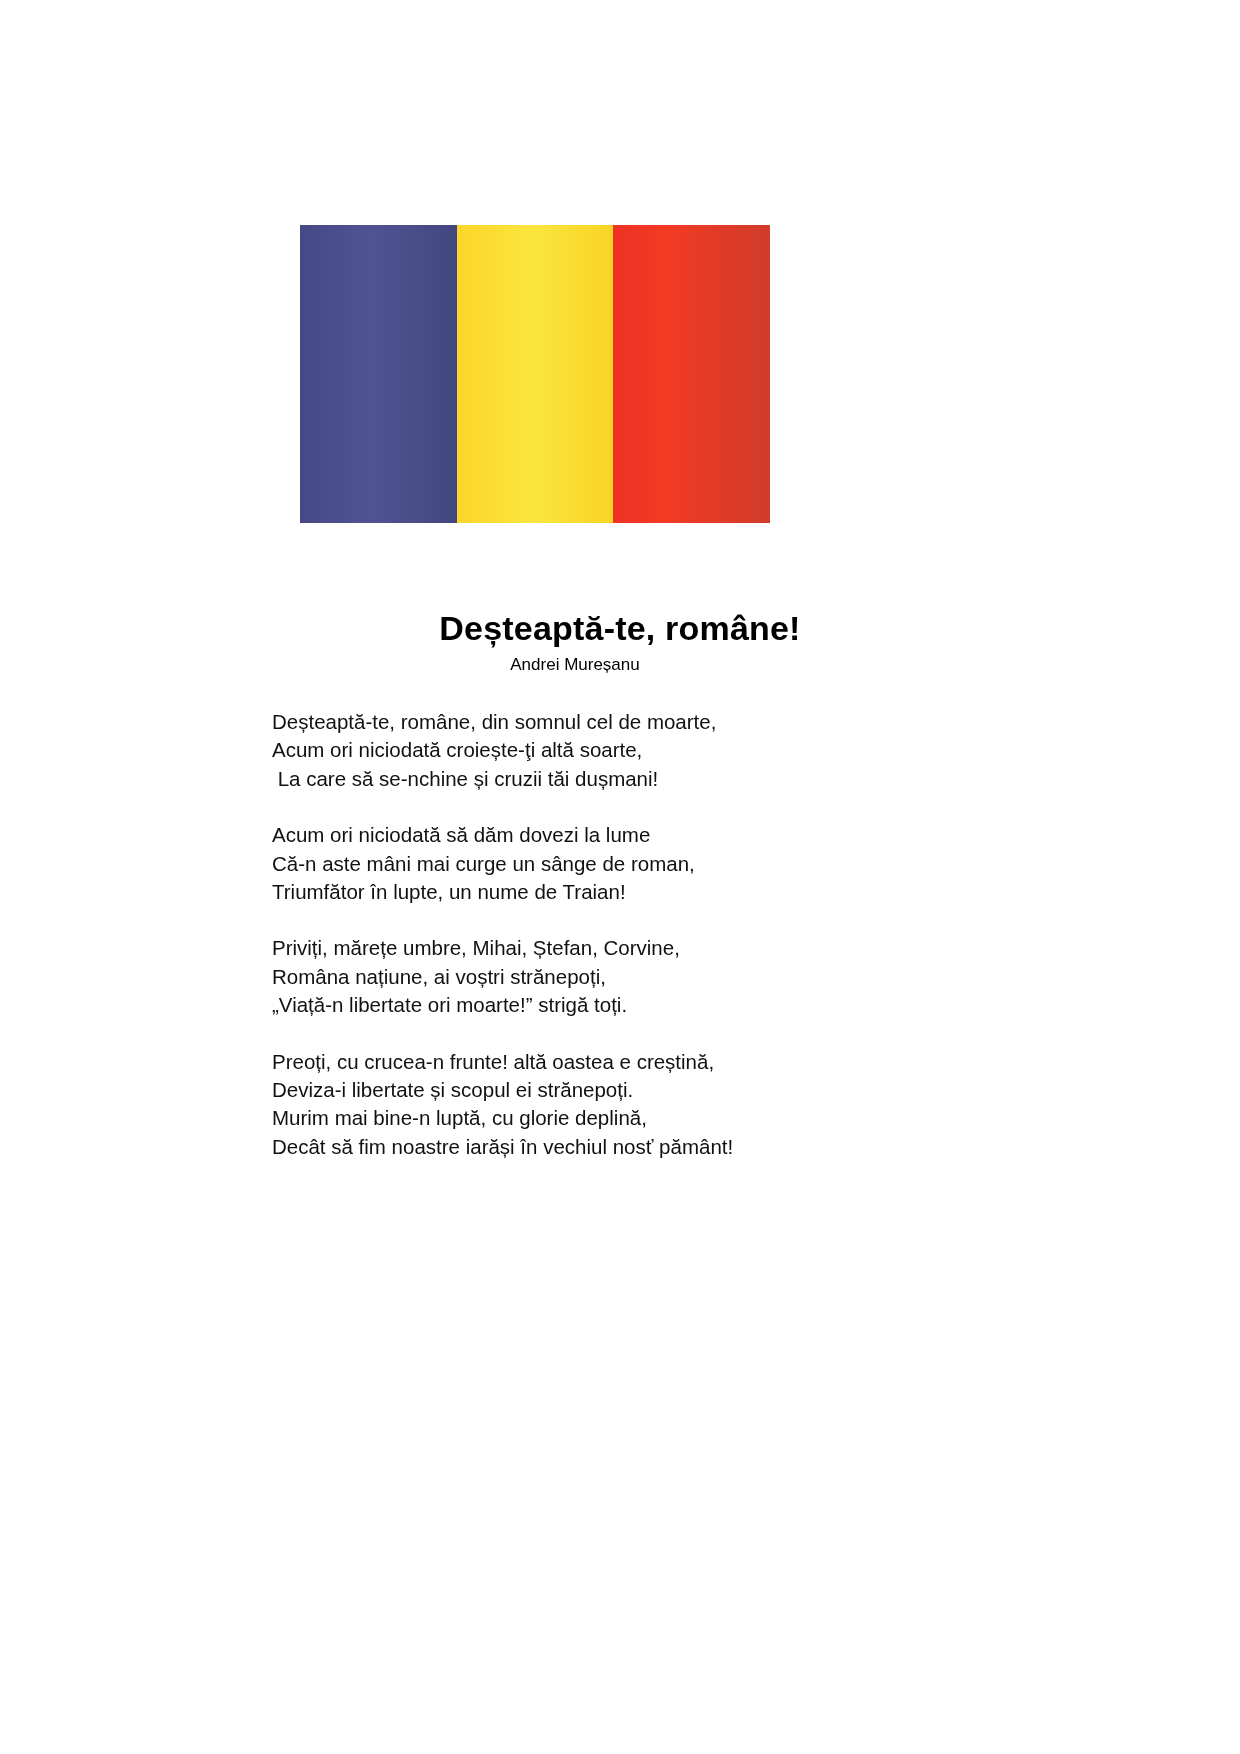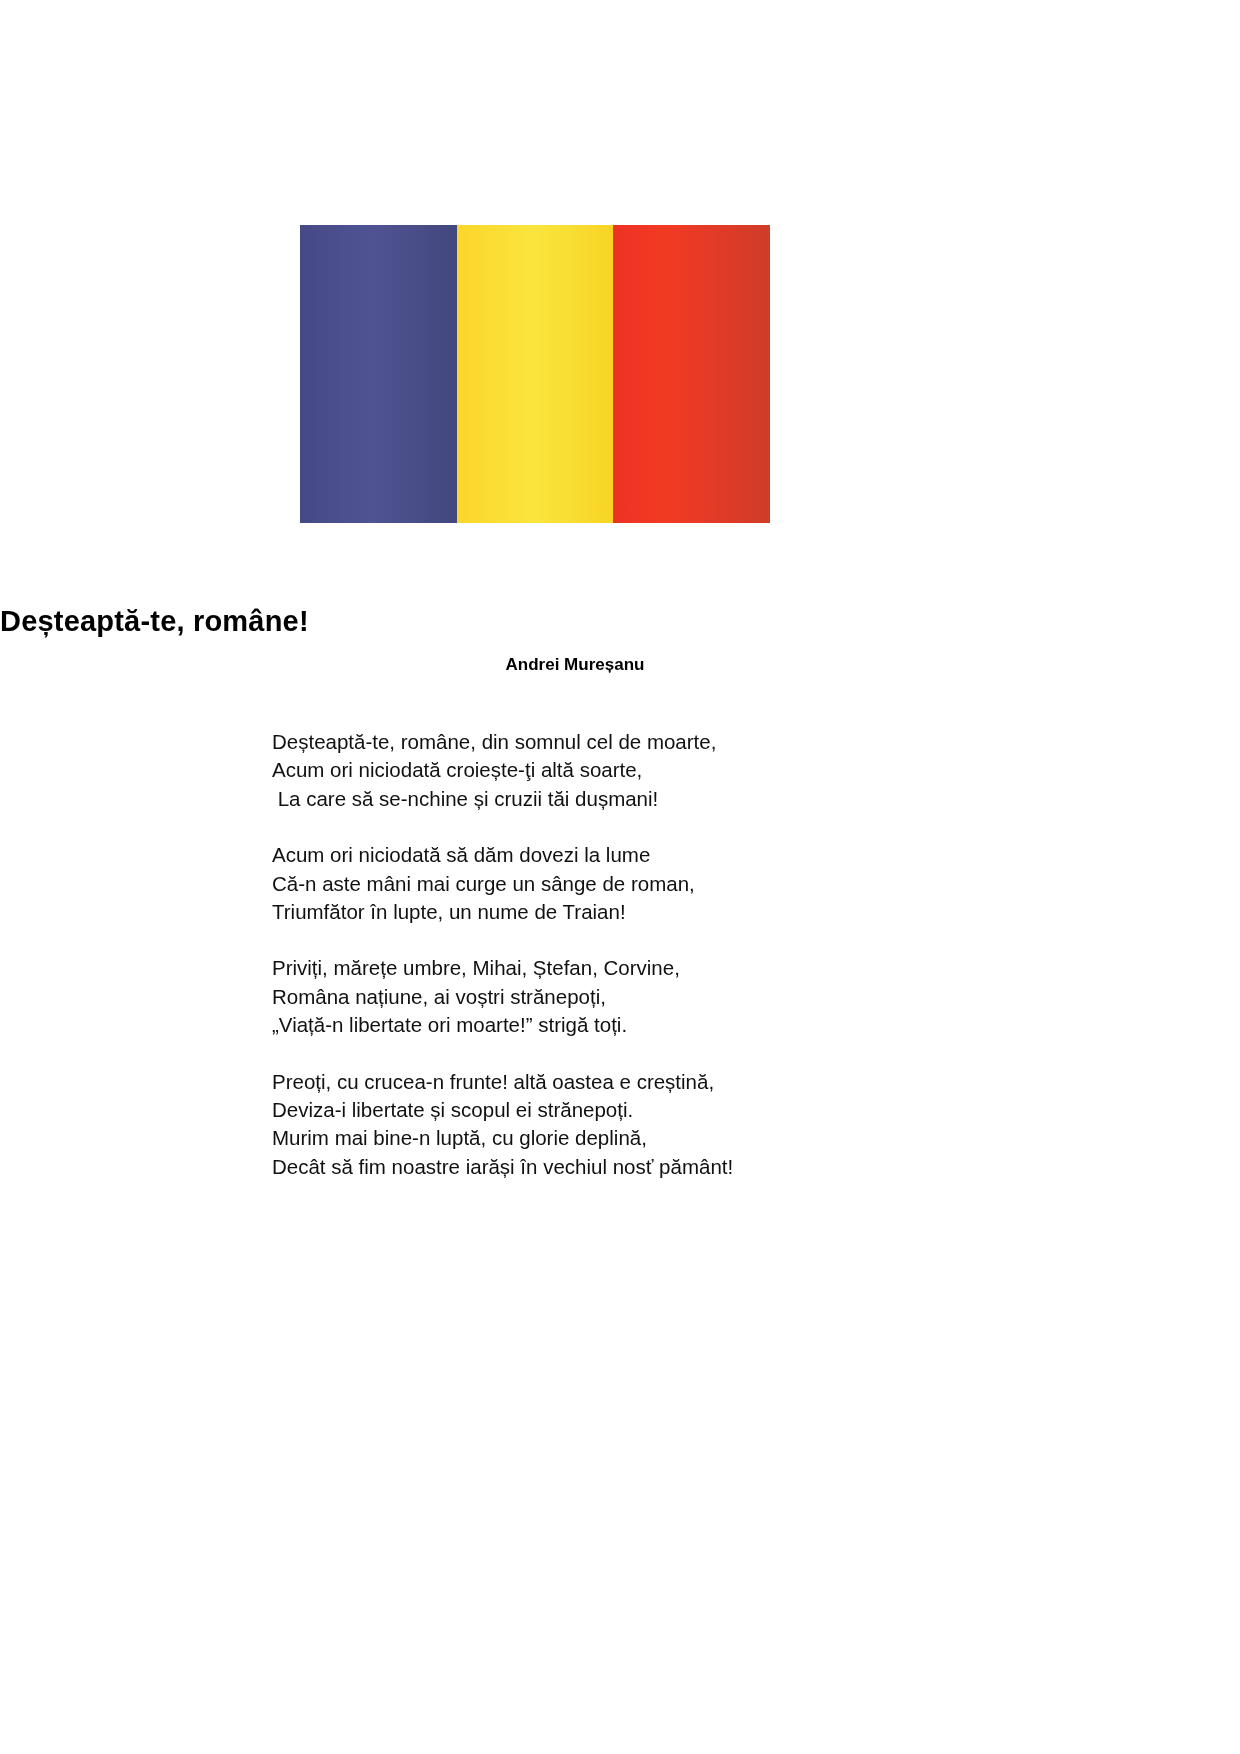--- a/index.html
+++ b/index.html
@@ -48,50 +48,50 @@
   .stripe-red {
     background: linear-gradient(to right, #ed3224 0%, #f23a23 35%, #cf3c2a 100%);
   }
 
   
   .doc-title {
     position: absolute;
     left: 0;
     right: 0;
     top: 586px;
-    text-align: left;
-    font-size: 29px;
+    text-align: center;
+    font-size: 34px;
     font-weight: bold;
     letter-spacing: 0.2px;
     color: #000;
   }
   .doc-title span {
     display: inline-block;
   }
 
   .doc-author {
     position: absolute;
     left: 0;
     right: 0;
     top: 655px;
     text-align: center;
     padding-right: 90px;
     font-size: 17px;
-    font-weight: bold;
+    font-weight: normal;
     color: #000;
   }
   .doc-author span {
     display: inline-block;
   }
 
   
   .poem {
     position: absolute;
     left: 272px;
-    top: 728px;
+    top: 708px;
     width: 700px;
     font-size: 20.5px;
     line-height: 28.4px;
     color: #111;
   }
   .stanza {
     margin: 0 0 28px 0;
   }
   .verse {
     white-space: pre;

